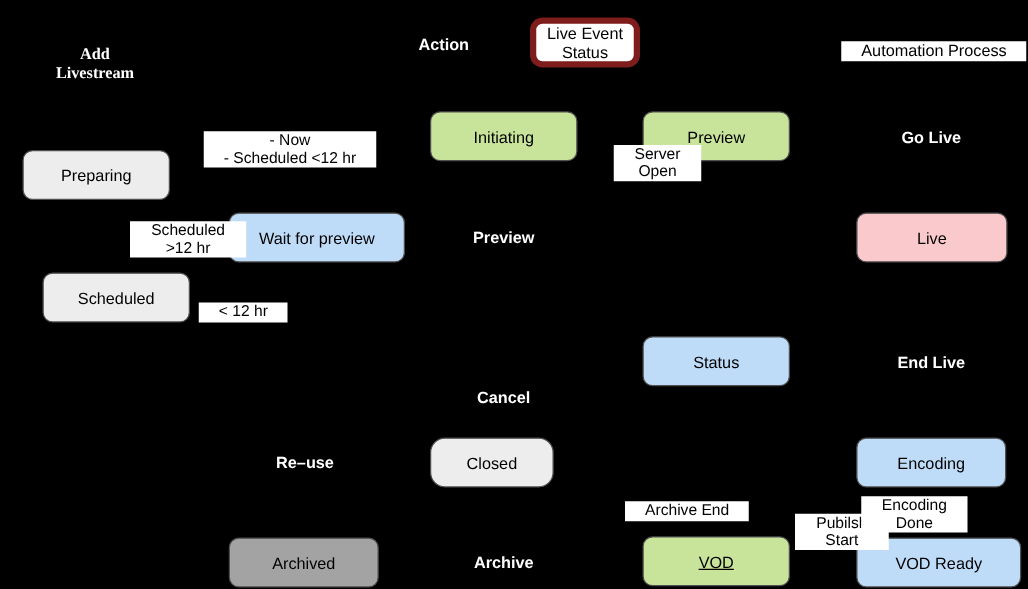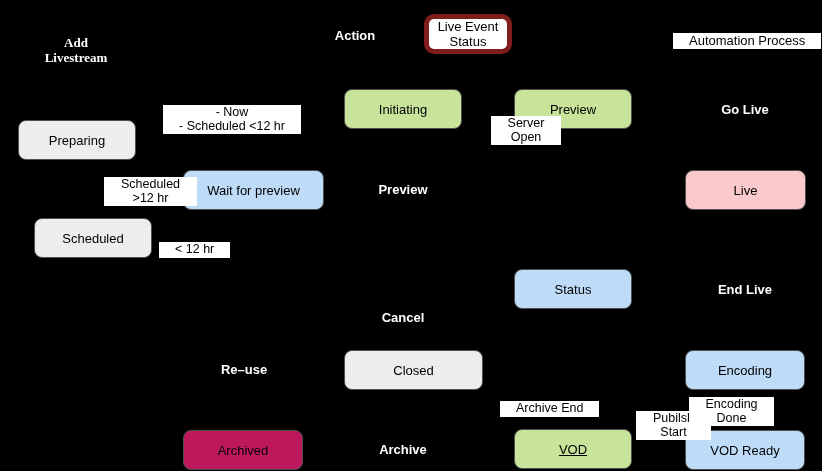--- a/index.html
+++ b/index.html
@@ -33,29 +33,29 @@
   <div class="hdr" style="left:26px; top:35px; width:100px;font-family:Liberation Serif, serif;">Add
 Livestream</div>
   <div class="hdr" style="left:305px; top:28px; width:100px;">Action</div>
   <div class="node white" style="left: 424px; top: 14px; width: 88px; height: 40px; background: rgb(255, 255, 255);">Live Event
 Status</div>
   <div class="elabel" style="left:673px; top:33px; font-size:13px;">Automation Process</div>
 
   <div class="node" style="left: 18px; top: 120px; width: 118px; height: 40px; background: rgb(237, 237, 237);">Preparing</div>
   <div class="node" style="left: 34px; top: 218px; width: 118px; height: 40px; background: rgb(237, 237, 237);">Scheduled</div>
   <div class="node" style="left: 183px; top: 170px; width: 141px; height: 40px; background: rgb(190, 220, 247);">Wait for preview</div>
-  <div class="node" style="left: 183px; top: 430px; width: 120px; height: 40px; background: #be185d;">Archived</div>
+  <div class="node" style="left: 183px; top: 430px; width: 120px; height: 40px; background: #a3a3a3;">Archived</div>
   <div class="node" style="left: 344px; top: 89px; width: 118px; height: 40px; background: rgb(200, 228, 155);">Initiating</div>
-  <div class="node" style="left: 344px; top: 350px; width: 139px; height: 40px; background: rgb(237, 237, 237);">Closed</div>
+  <div class="node" style="left: 344px; top: 350px; width: 99px; height: 40px; background: rgb(237, 237, 237); border-radius: 12px;">Closed</div>
   <div class="node" style="left: 514px; top: 89px; width: 118px; height: 40px; background: rgb(200, 228, 155);">Preview</div>
   <div class="node" style="left: 514px; top: 269px; width: 118px; height: 40px; background: rgb(190, 220, 247);">Status</div>
   <div class="node" style="left: 514px; top: 429px; width: 118px; height: 40px; background: rgb(200, 228, 155); text-decoration: underline;">VOD</div>
   <div class="node" style="left: 685px; top: 170px; width: 121px; height: 40px; background: rgb(249, 201, 203);">Live</div>
   <div class="node" style="left: 685px; top: 350px; width: 120px; height: 40px; background: rgb(190, 220, 247);">Encoding</div>
-  <div class="node" style="left: 685px; top: 430px; width: 120px; height: 40px; background: rgb(190, 220, 247);">VOD Ready</div>
+  <div class="node" style="left: 685px; top: 430px; width: 132px; height: 40px; background: rgb(190, 220, 247);">VOD Ready</div>
 
   <div class="hdr" style="left:695px; top:102px; width:100px;">Go Live</div>
   <div class="hdr" style="left:353px; top:182px; width:100px;">Preview</div>
   <div class="hdr" style="left:353px; top:282px; width:100px;margin-top:28px;">Cancel</div>
   <div class="hdr" style="left:695px; top:282px; width:100px;">End Live</div>
   <div class="hdr" style="left:194px; top:362px; width:100px;">Re–use</div>
   <div class="hdr" style="left:353px; top:442px; width:100px;">Archive</div>
 
   <div class="elabel leftalign" style="left:163px; top:105px;">- Now
 - Scheduled &lt;12 hr</div>

